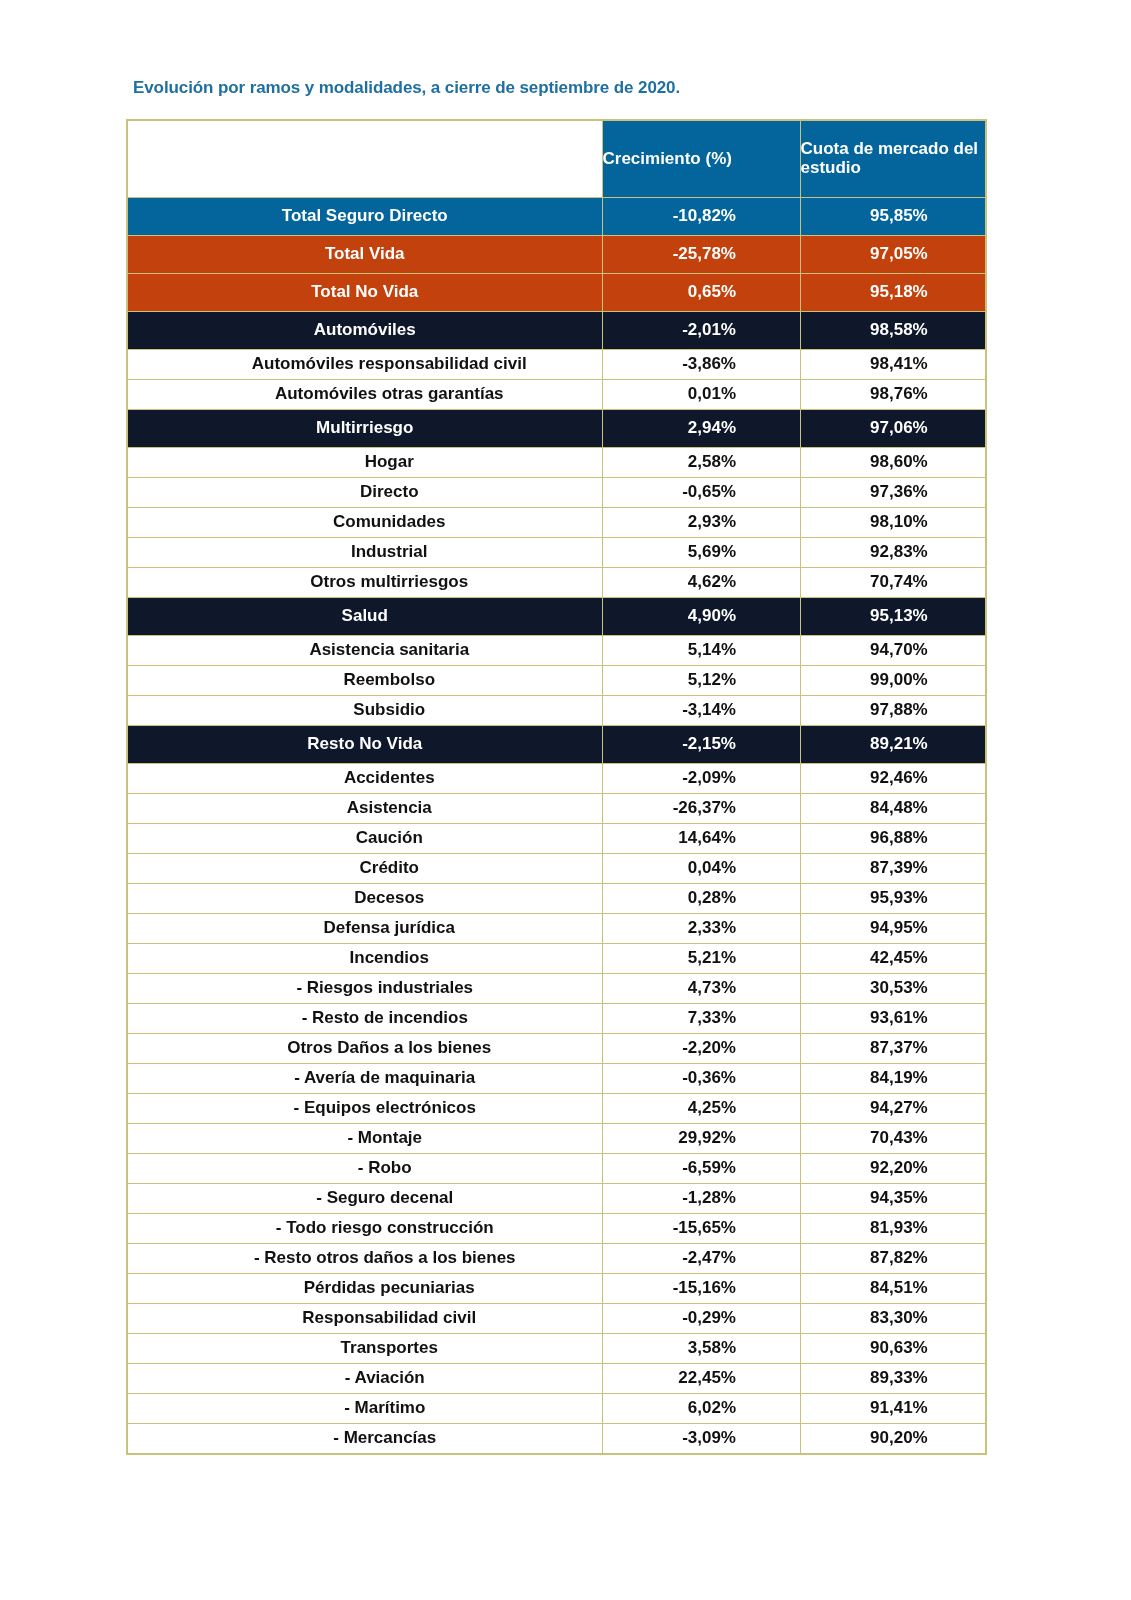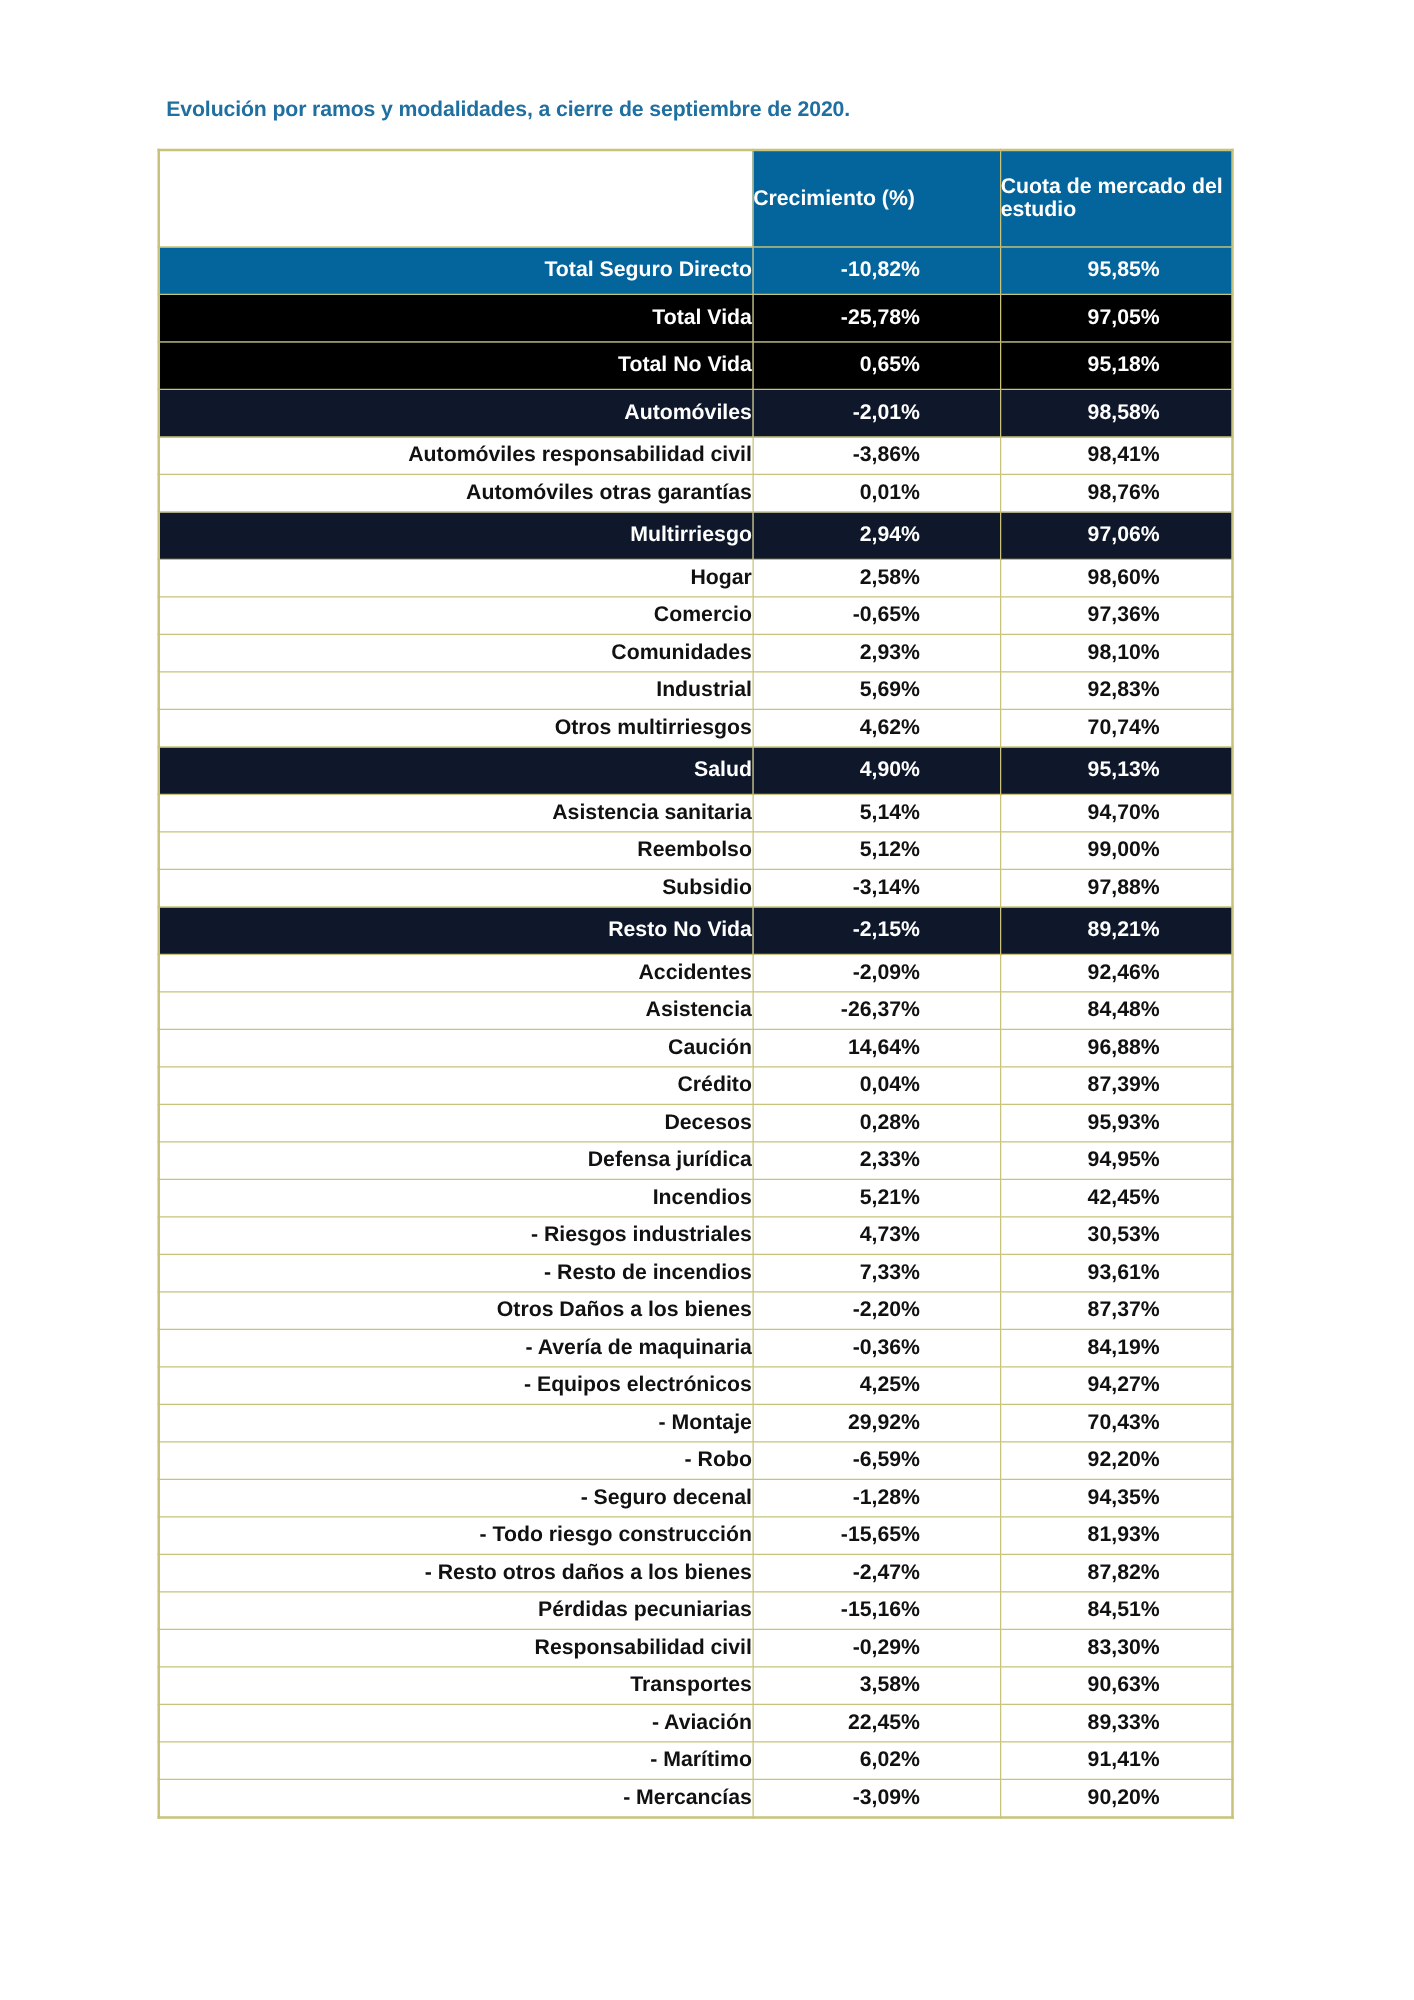--- a/index.html
+++ b/index.html
@@ -18,24 +18,24 @@
   table.data col.c1 { width: 475px; }
   table.data col.c2 { width: 198px; }
   table.data col.c3 { width: 186px; }
   table.data td, table.data th {
     border: 1px solid #c8c27a;
     font-size: 17px; font-weight: bold;
     padding: 0; line-height: 1.1;
   }
   tr.head th { height: 76px; background: #03659c; color: #ffffff; font-weight: bold; font-size: 17px; text-align: left; }
   tr.head th.blank { background: #ffffff; }
-  td.label { padding-left: 7px; text-align: right; }
+  td.label { padding-left: 7px; text-align: center; }
   td.num { text-align: center; }
   tr.total-blue td { background: #03659c; color: #ffffff; height: 37px; }
-  tr.total-green td { background: #000000; color: #ffffff; height: 37px; }
+  tr.total-green td { background: #c2410c; color: #ffffff; height: 37px; }
   tr.group td { background: #0f172a; color: #ffffff; height: 37px; }
   tr.sub td { background: #ffffff; color: #111111; height: 29px; }
   tr.sub td.label.lvl1 { padding-left: 49px; }
   tr.sub td.label.lvl2 { padding-left: 40px; }
   td.num span { display: inline-block; min-width: 70px; text-align: right; }
 </style>
 </head>
 <body>
 
 <div class="title">Evolución por ramos y modalidades, a cierre de septiembre de 2020.</div>
@@ -88,21 +88,21 @@
         <td class="label">Multirriesgo</td>
         <td class="num"><span>2,94%</span></td>
         <td class="num"><span>97,06%</span></td>
       </tr>
       <tr class="sub">
         <td class="label lvl1">Hogar</td>
         <td class="num"><span>2,58%</span></td>
         <td class="num"><span>98,60%</span></td>
       </tr>
       <tr class="sub">
-        <td class="label lvl1">Comercio</td>
+        <td class="label lvl1">Directo</td>
         <td class="num"><span>-0,65%</span></td>
         <td class="num"><span>97,36%</span></td>
       </tr>
       <tr class="sub">
         <td class="label lvl1">Comunidades</td>
         <td class="num"><span>2,93%</span></td>
         <td class="num"><span>98,10%</span></td>
       </tr>
       <tr class="sub">
         <td class="label lvl1">Industrial</td>

